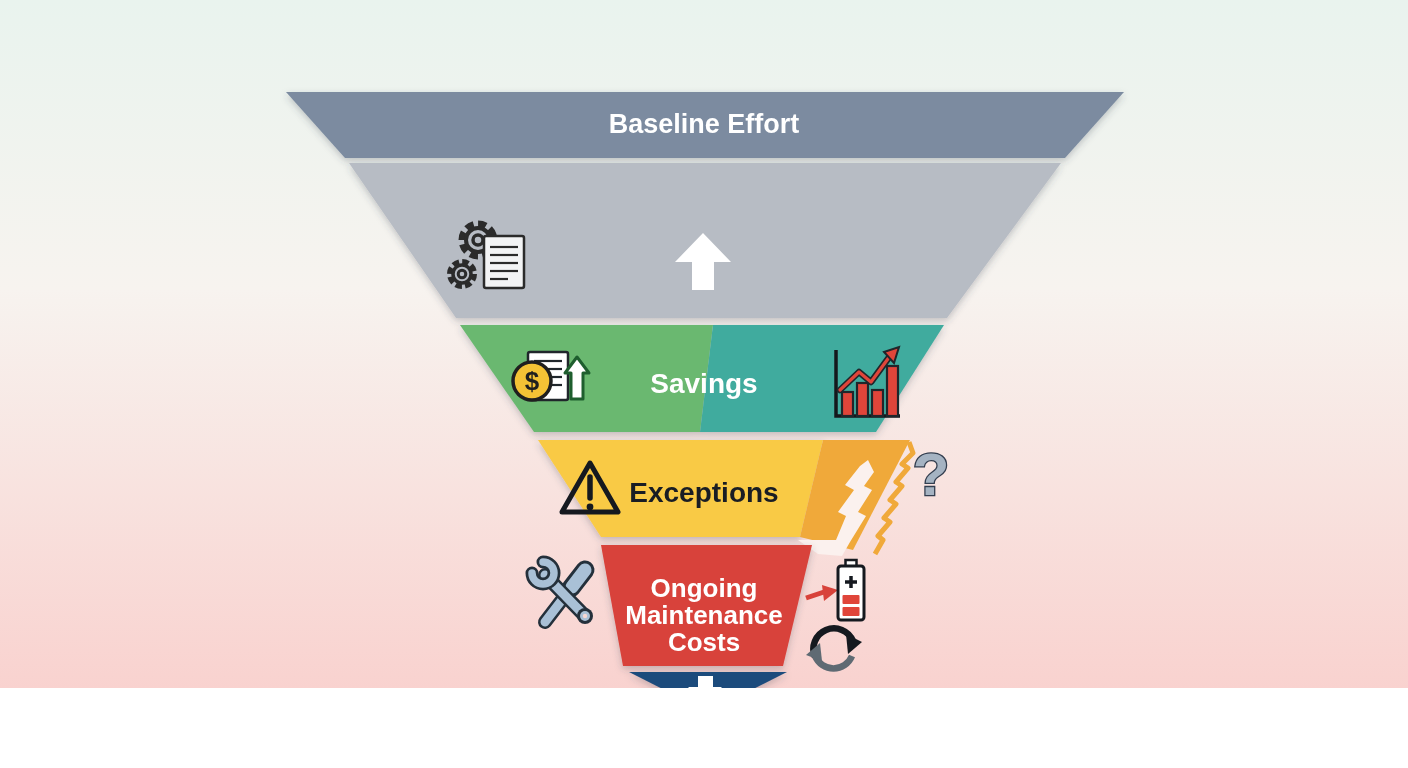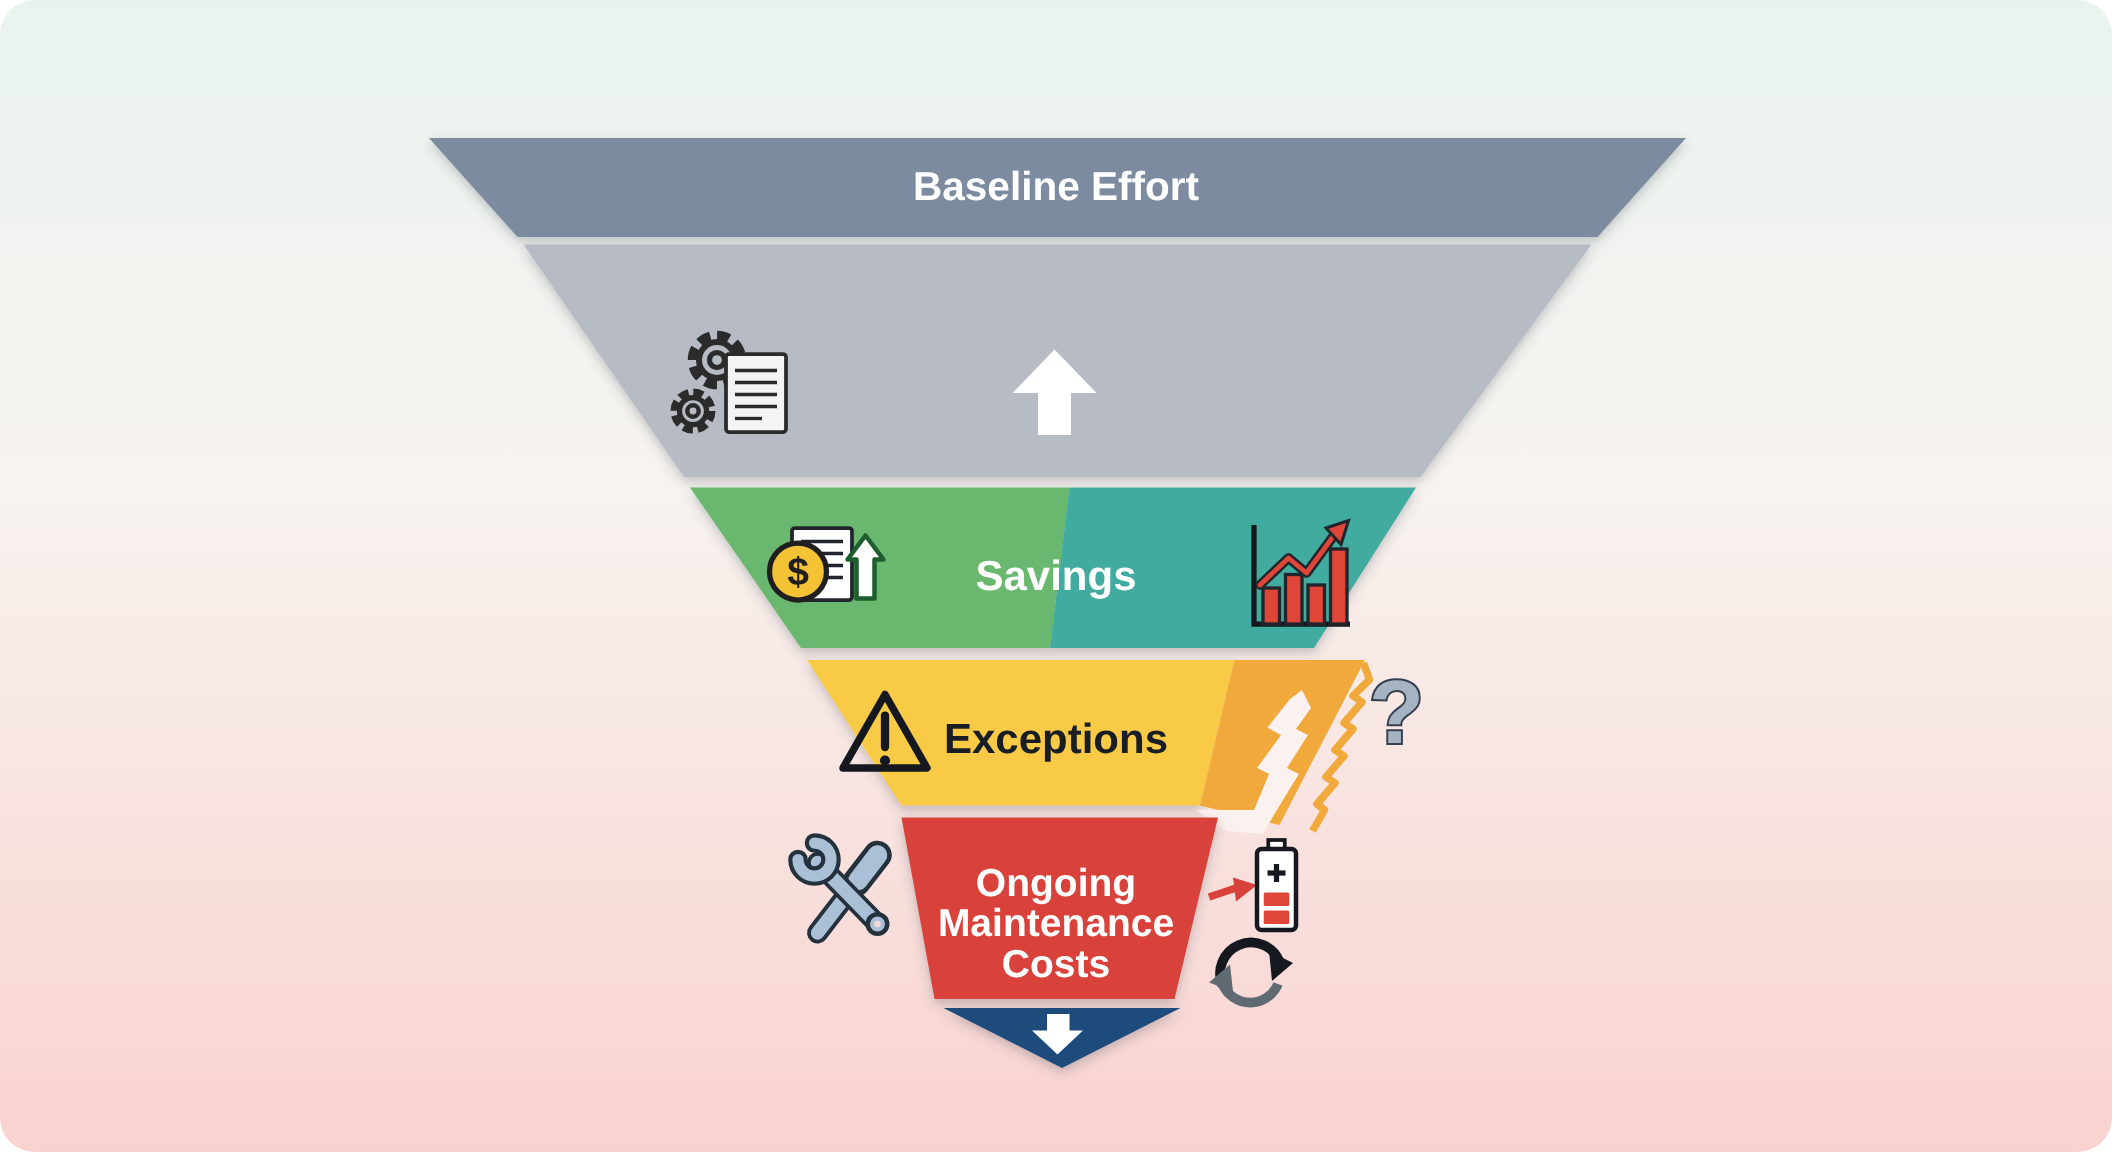--- a/index.html
+++ b/index.html
@@ -1,22 +1,21 @@
 <!DOCTYPE html>
 <html><head>
 <meta charset="utf-8">
 <style>
   html,body{margin:0;padding:0;}
   .stage{
     position:relative;
-    width:1408px;height:768px;
+    width:1408px;height:688px;
     overflow:hidden;
     background:linear-gradient(180deg,#e9f3ee 0%,#f7f3ef 42%,#f9d2cf 100%);
     font-family:"Liberation Sans",sans-serif;
-    border-radius:23px;
   }
   svg{display:block;}
   .layer-label{
     font-family:"Liberation Sans",sans-serif;
     font-weight:bold;
     text-anchor:middle;
   }
   .white-label{fill:#ffffff;}
   .dark-label{fill:#191d24;}
 </style>

